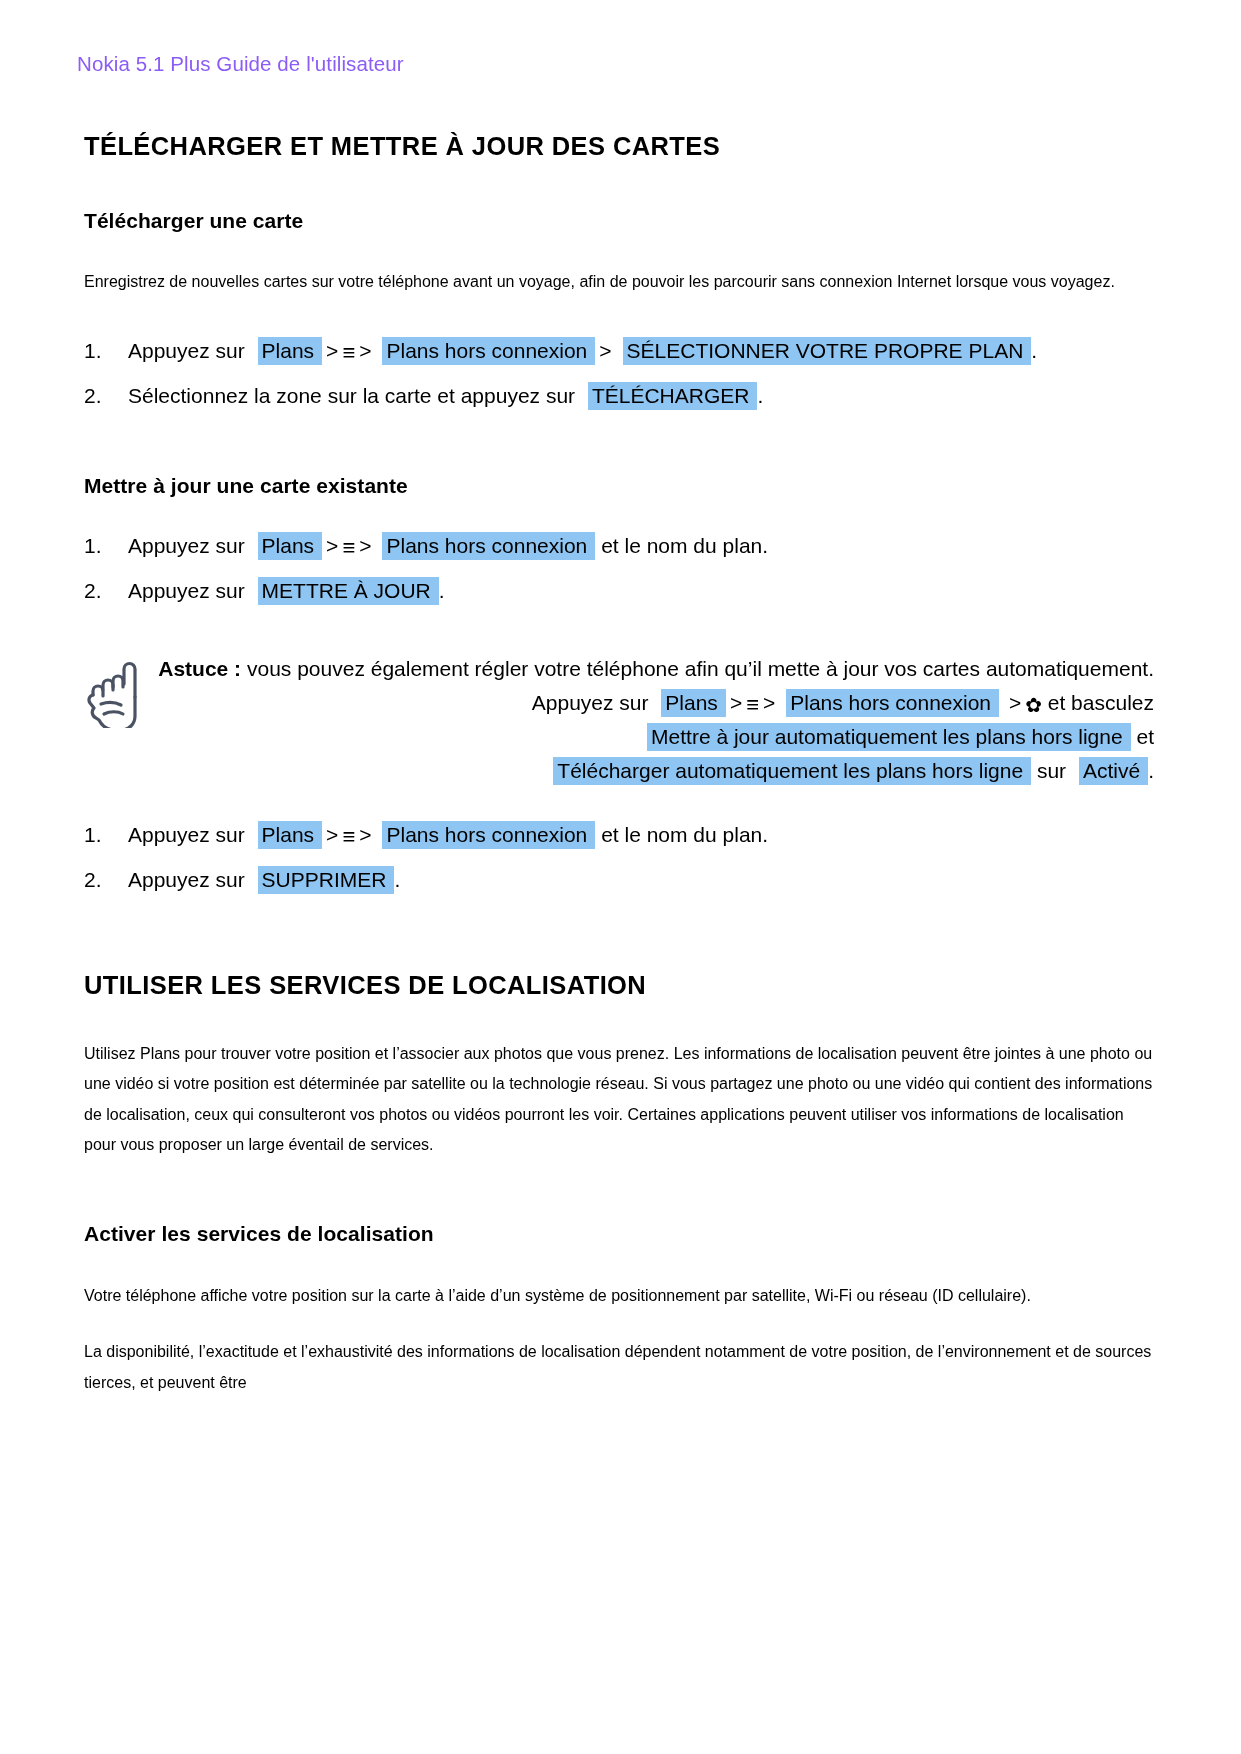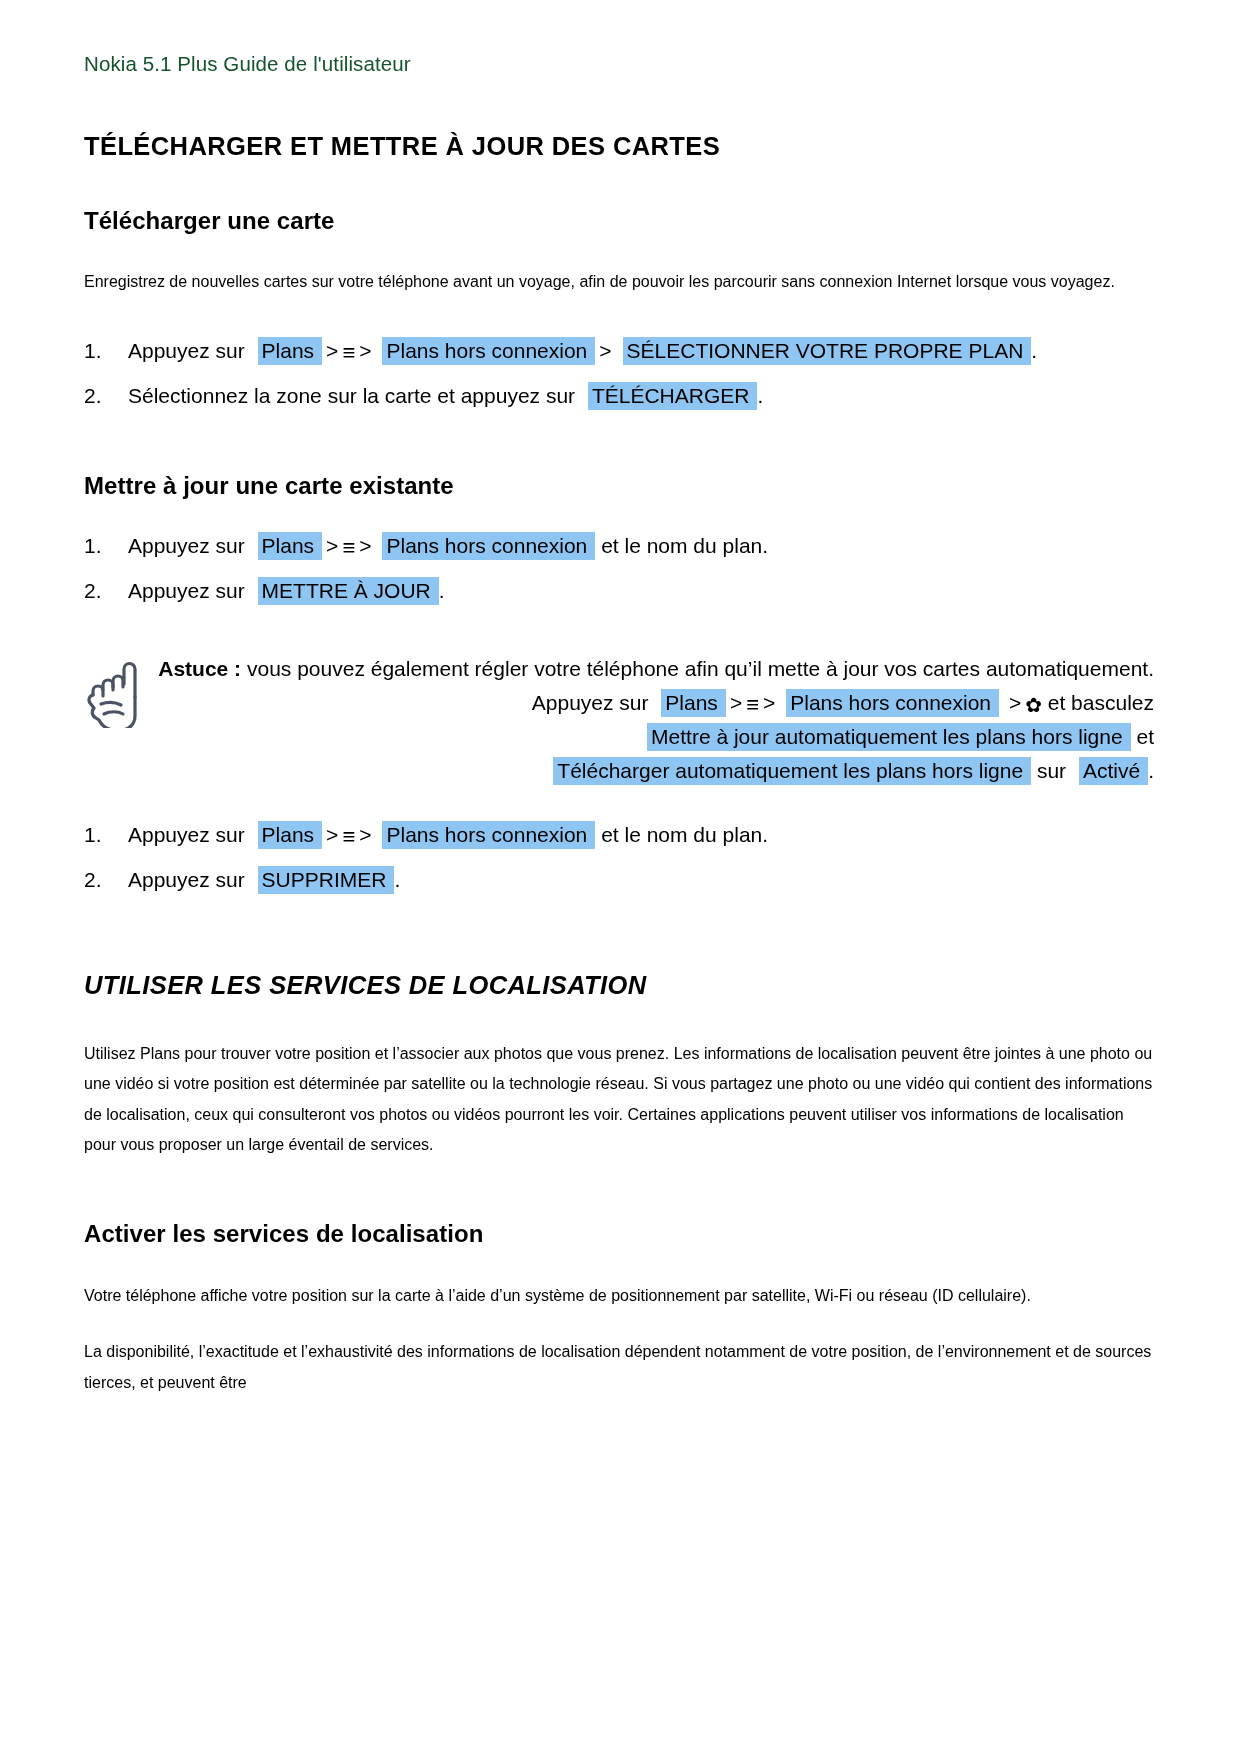--- a/index.html
+++ b/index.html
@@ -25,26 +25,26 @@
   .content {
     position: absolute;
     left: 84px;
     top: 0;
     width: 1070px;
   }
 
   
   .running-header {
     position: absolute;
-    left: 84px;
+    left: 77px;
     top: 50px;
     font-size: 20.5px;
     line-height: 28px;
     letter-spacing: 0.1px;
-    color: #14532d;
+    color: #8b5cf6;
   }
 
   
   .footer {
     position: absolute;
     left: 84px;
     top: 1635px;
     width: 1070px;
     display: flex;
     justify-content: space-between;
@@ -57,21 +57,21 @@
   
   h1.section-title {
     font-size: 25.5px;
     font-weight: bold;
     letter-spacing: 0.4px;
     margin: 0;
     line-height: 32px;
     color: #000;
   }
   h2.sub-title {
-    font-size: 24px;
+    font-size: 21px;
     font-weight: bold;
     letter-spacing: 0.05px;
     margin: 0;
     line-height: 26px;
     color: #000;
   }
 
   
   p.body-text {
     font-size: 16px;
@@ -216,21 +216,21 @@
         <span>Appuyez sur</span>
         <span class="hl">Plans</span><span class="sep">&gt;</span><span class="hamburger-icon">≡</span><span class="sep">&gt;</span><span class="hl">Plans hors connexion</span>
         <span>et le nom du plan.</span>
       </li>
       <li>
         <span>Appuyez sur</span>
         <span class="hl">SUPPRIMER</span><span>.</span>
       </li>
     </ol>
 
-    <h1 class="section-title" style="margin-top:72px;font-style:italic;">UTILISER LES SERVICES DE LOCALISATION</h1>
+    <h1 class="section-title" style="margin-top:72px;">UTILISER LES SERVICES DE LOCALISATION</h1>
 
     <p class="body-text" style="margin-top:38px;">Utilisez Plans pour trouver votre position et l’associer aux photos que vous prenez. Les informations de localisation peuvent être jointes à une photo ou une vidéo si votre position est déterminée par satellite ou la technologie réseau. Si vous partagez une photo ou une vidéo qui contient des informations de localisation, ceux qui consulteront vos photos ou vidéos pourront les voir. Certaines applications peuvent utiliser vos informations de localisation pour vous proposer un large éventail de services.</p>
 
     <h2 class="sub-title" style="margin-top:60px;">Activer les services de localisation</h2>
 
     <p class="body-text" style="margin-top:34px;">Votre téléphone affiche votre position sur la carte à l’aide d’un système de positionnement par satellite, Wi-Fi ou réseau (ID cellulaire).</p>
 
     <p class="body-text" style="margin-top:26px;">La disponibilité, l’exactitude et l’exhaustivité des informations de localisation dépendent notamment de votre position, de l’environnement et de sources tierces, et peuvent être</p>
 
   </div>

